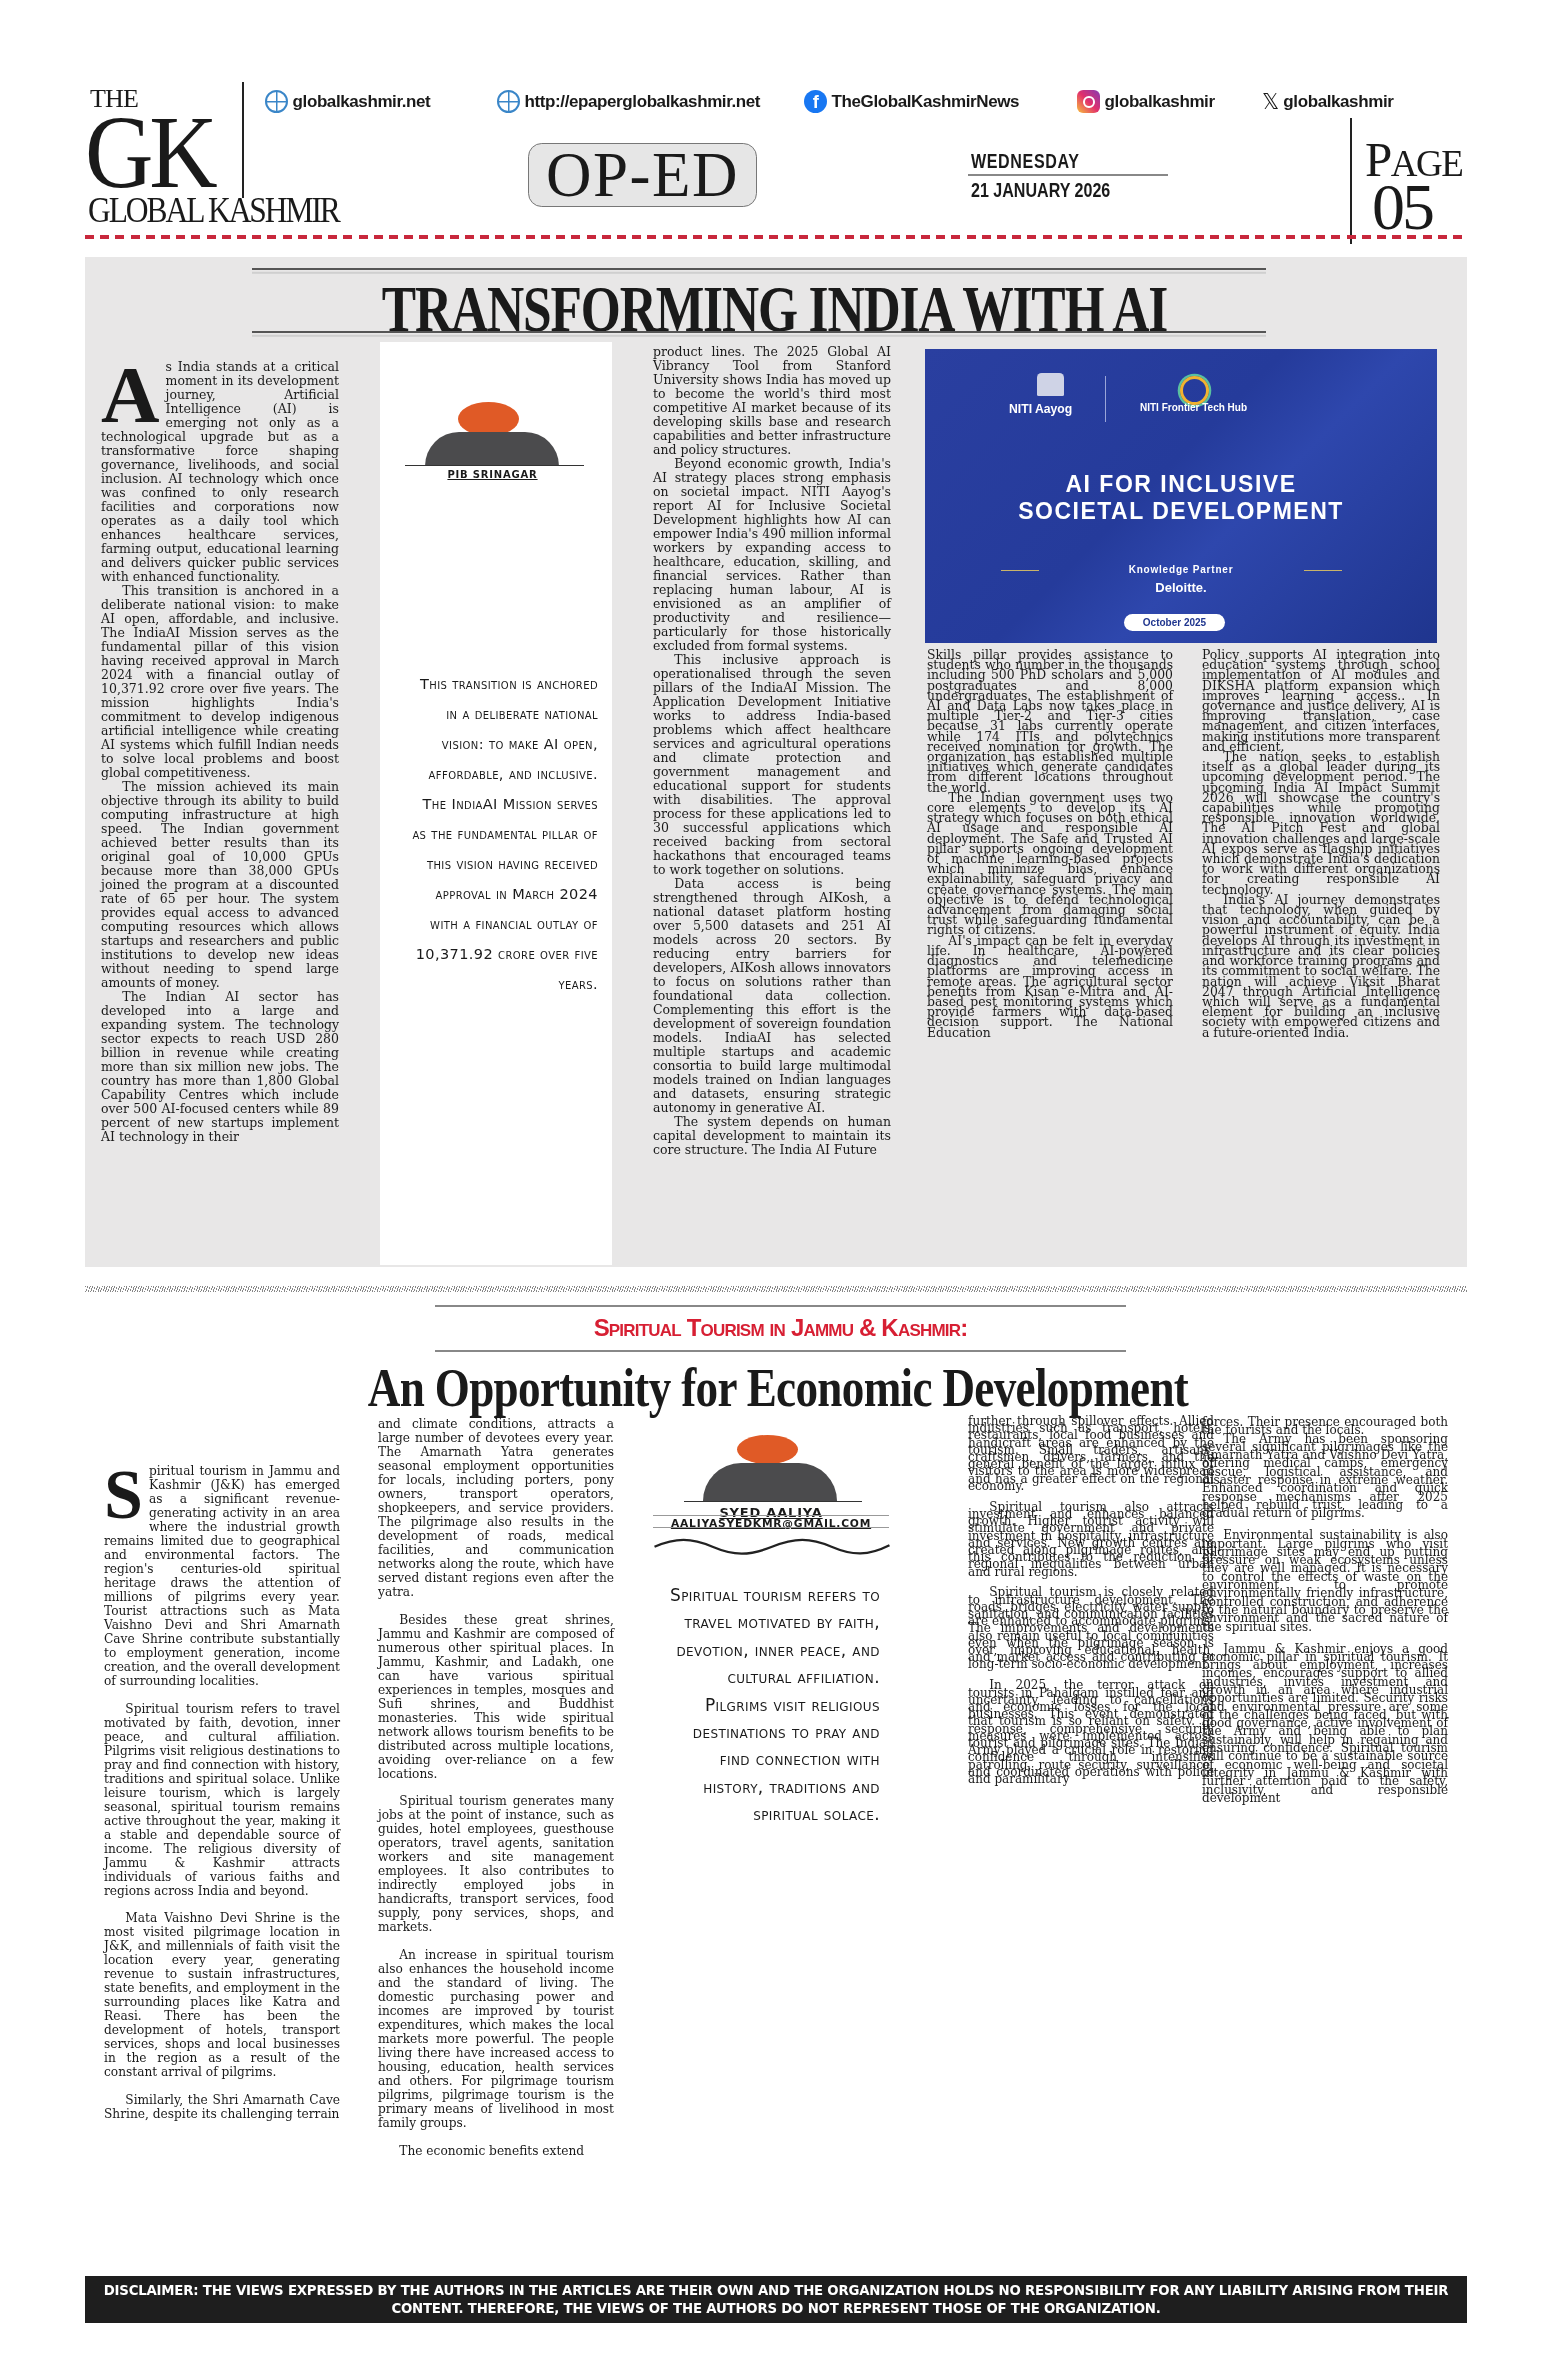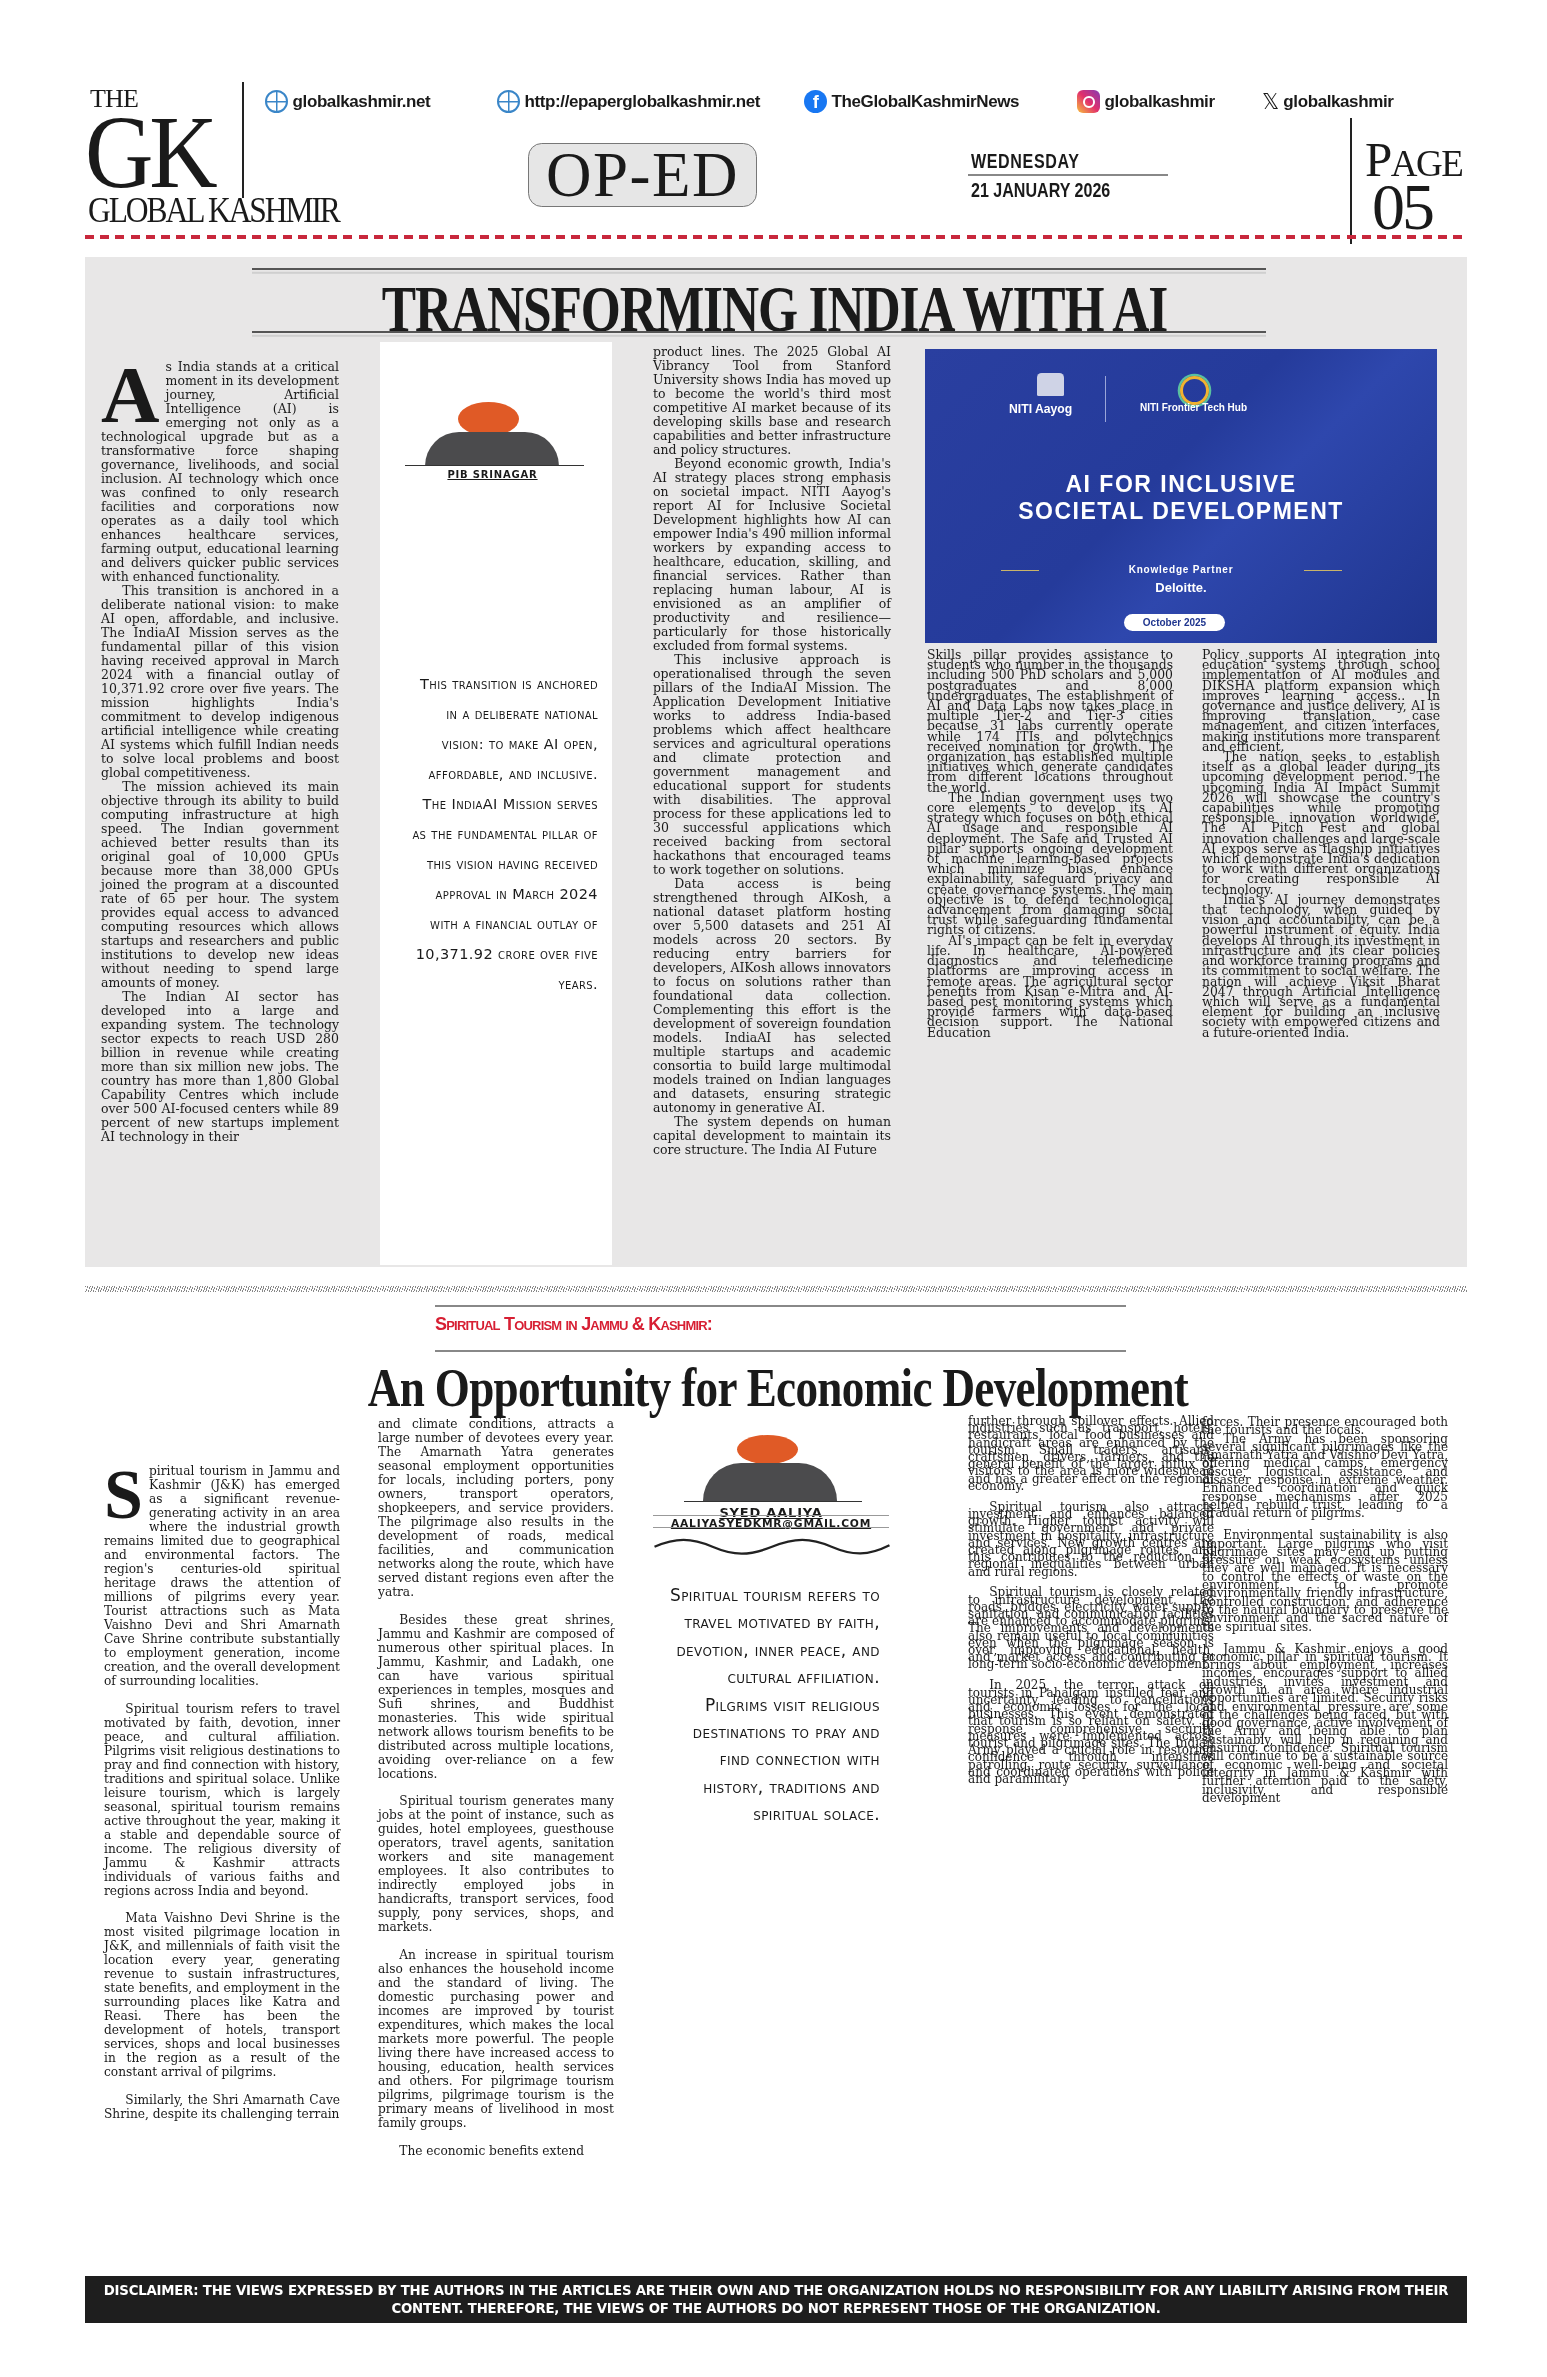--- a/index.html
+++ b/index.html
@@ -52,21 +52,21 @@
   .report-img .kp { position: absolute; left: 0; right: 0; top: 215px; font-weight: bold; font-size: 10px; letter-spacing: 0.8px; }
   .report-img .partner { position: absolute; left: 0; right: 0; top: 231px; font-weight: bold; font-size: 13px; }
   .report-img .date-pill { position: absolute; left: 199px; top: 265px; width: 101px; height: 17px; border-radius: 9.1px; background: #fff; color: #1f358e; font-weight: bold; font-size: 10px; line-height: 17px; }
   .emblem { position: absolute; width: 27.4px; height: 23px; background: #cfd3e6; border-radius: 4.6px 4.6px 1.5px 1.5px; }
   .ring { position: absolute; width: 23px; height: 23px; border-radius: 50%; border: 3px solid #f0b330; box-shadow: 0 0 0 2.3px #5ac0a0; }
 
   
   .hatch-rule { left: 85px; top: 1286px; width: 1382px; height: 6.1px; background: repeating-linear-gradient(110deg, #888 0 0.8px, #fff 0.8px 2.3px); }
 
   
-  .kicker { left: 435px; top: 1314px; width: 691px; font-family: "Liberation Sans", sans-serif; font-weight: bold; font-variant: small-caps; color: #d71f33; font-size: 18px; letter-spacing: -0.8px; }
+  .kicker { left: 435px; top: 1314px; width: 691px; text-align: center; font-family: "Liberation Sans", sans-serif; font-weight: bold; font-variant: small-caps; color: #d71f33; font-size: 24px; letter-spacing: -0.8px; }
   .headline2 { left: 229px; top: 1357px; width: 1098px; text-align: center; font-family: "Liberation Serif", serif; font-weight: bold; font-size: 55px; line-height: 61px; transform: scaleX(0.82); letter-spacing: -0.8px; }
   .col2 { font-family: "DejaVu Serif", serif; font-size: 12.2px; line-height: 14px; text-align: justify; }
   .col2 p { margin: 0 0 13.7px 0; text-indent: 21.3px; }
   .col2 p.first { text-indent: 0; }
   .dropcap2 { float: left; font-family: "Liberation Serif", serif; font-weight: bold; font-size: 70px; line-height: 56px; margin: 3px 6.1px 0 0; }
   .wave { position: absolute; }
 
   .disclaimer { left: 85px; top: 2236px; width: 1382px; height: 47px; background: #1e1e1e; color: #fff; font-family: "DejaVu Sans", sans-serif; font-weight: bold; font-size: 13.3px; line-height: 17.5px; text-align: center; padding-top: 6.1px; box-sizing: border-box; letter-spacing: -0.2px; margin-top: 40px; }
 </style>
 </head>

